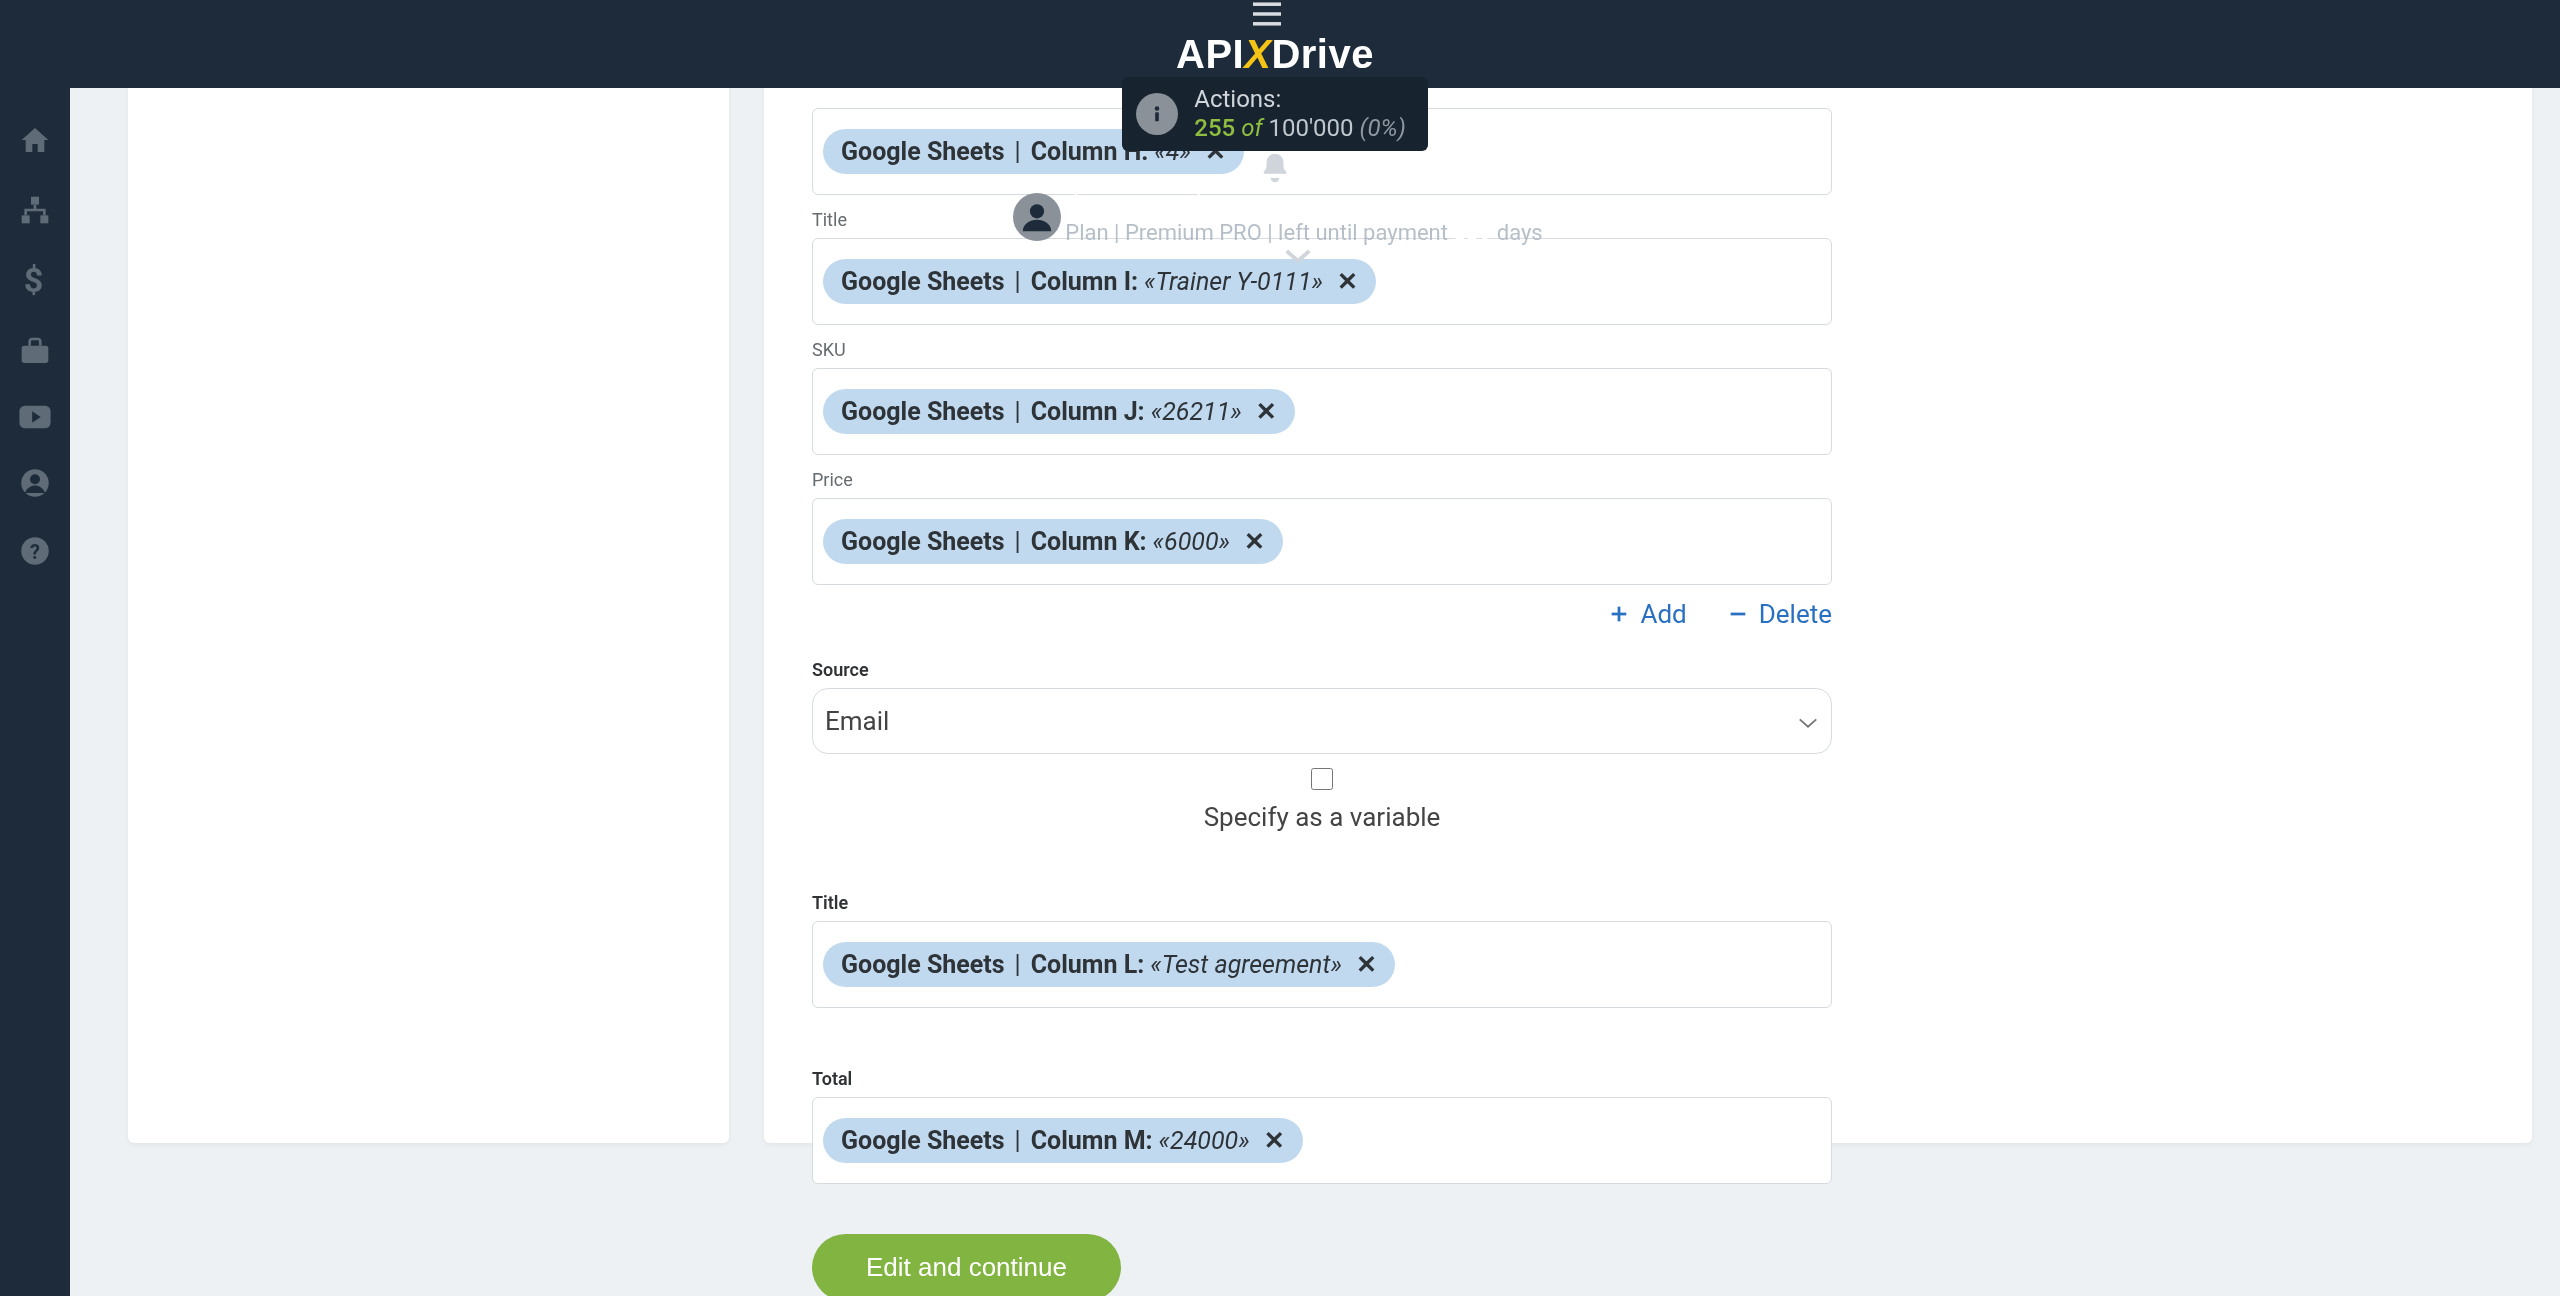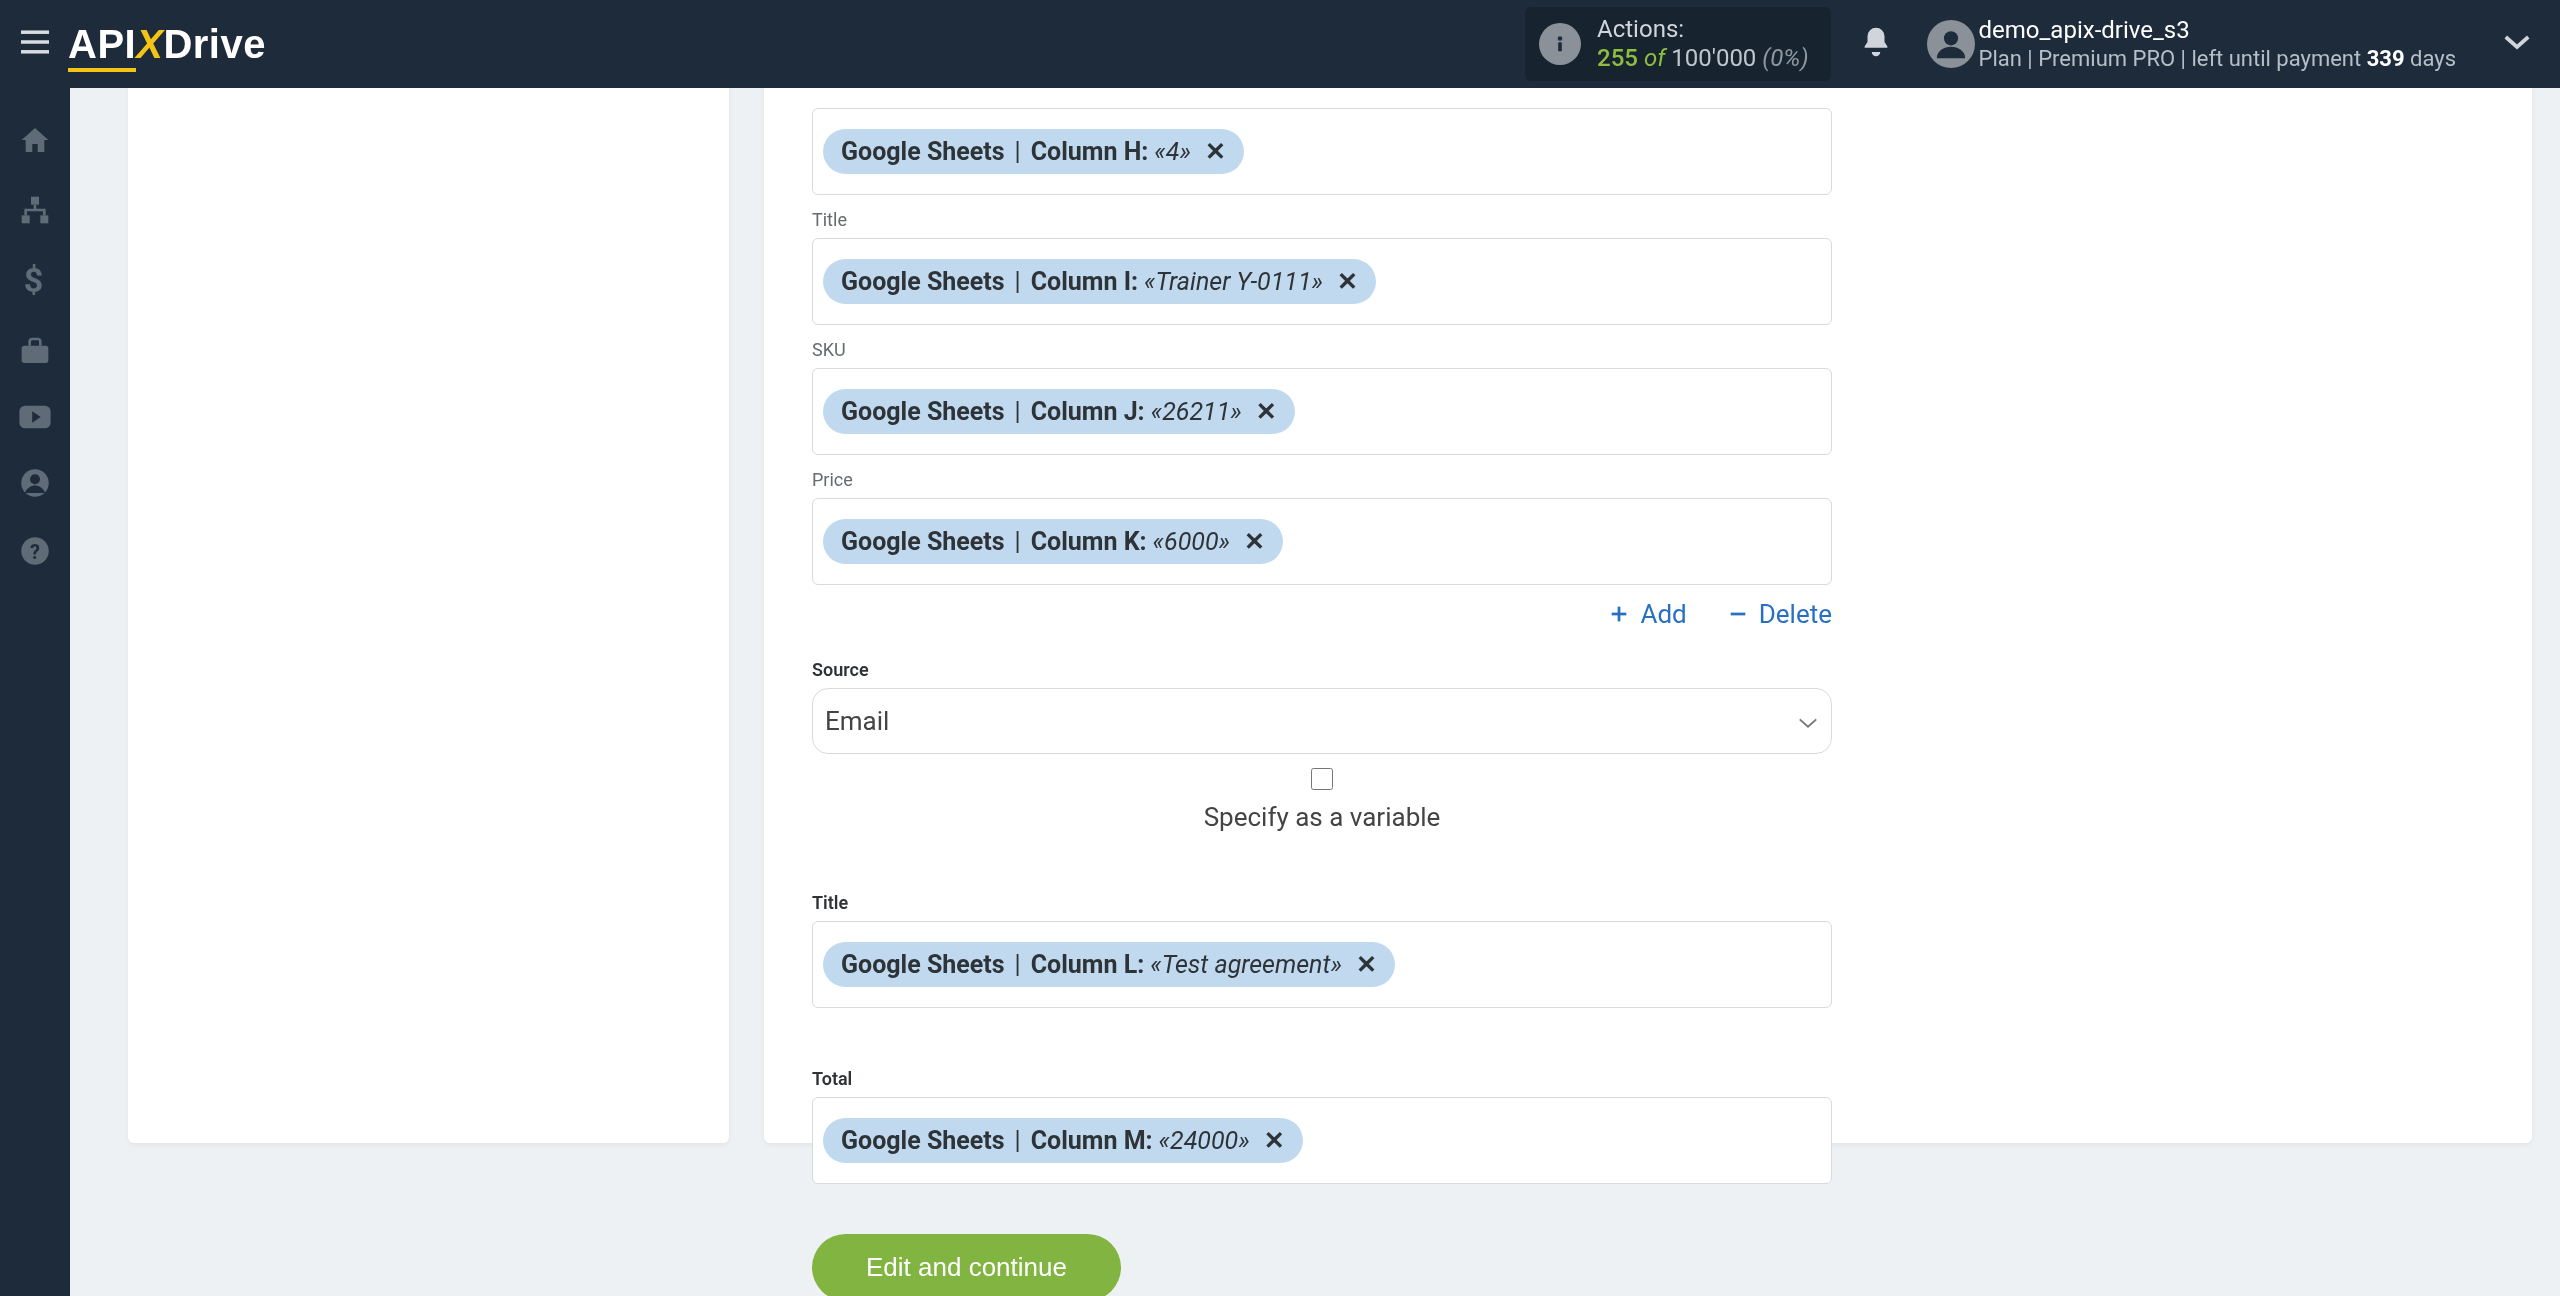--- a/index.html
+++ b/index.html
@@ -11,20 +11,21 @@
 }
 
 
 .header {
   position: fixed; top: 0; left: 0; right: 0;
   height: 88px;
   background: #1e2b3a;
   display: flex; align-items: center;
   padding: 0 28px 0 18px;
   z-index: 100;
+  flex-direction: column;
 }
 .menu-toggle {
   color: #d9dde1; margin-right: 16px; cursor: pointer;
 }
 .logo { display: flex; align-items: center; }
 .logo-text {
   font-size: 40px; font-weight: 700;
   color: #fff; letter-spacing: 0.5px;
   font-family: Arial, sans-serif;
 }

